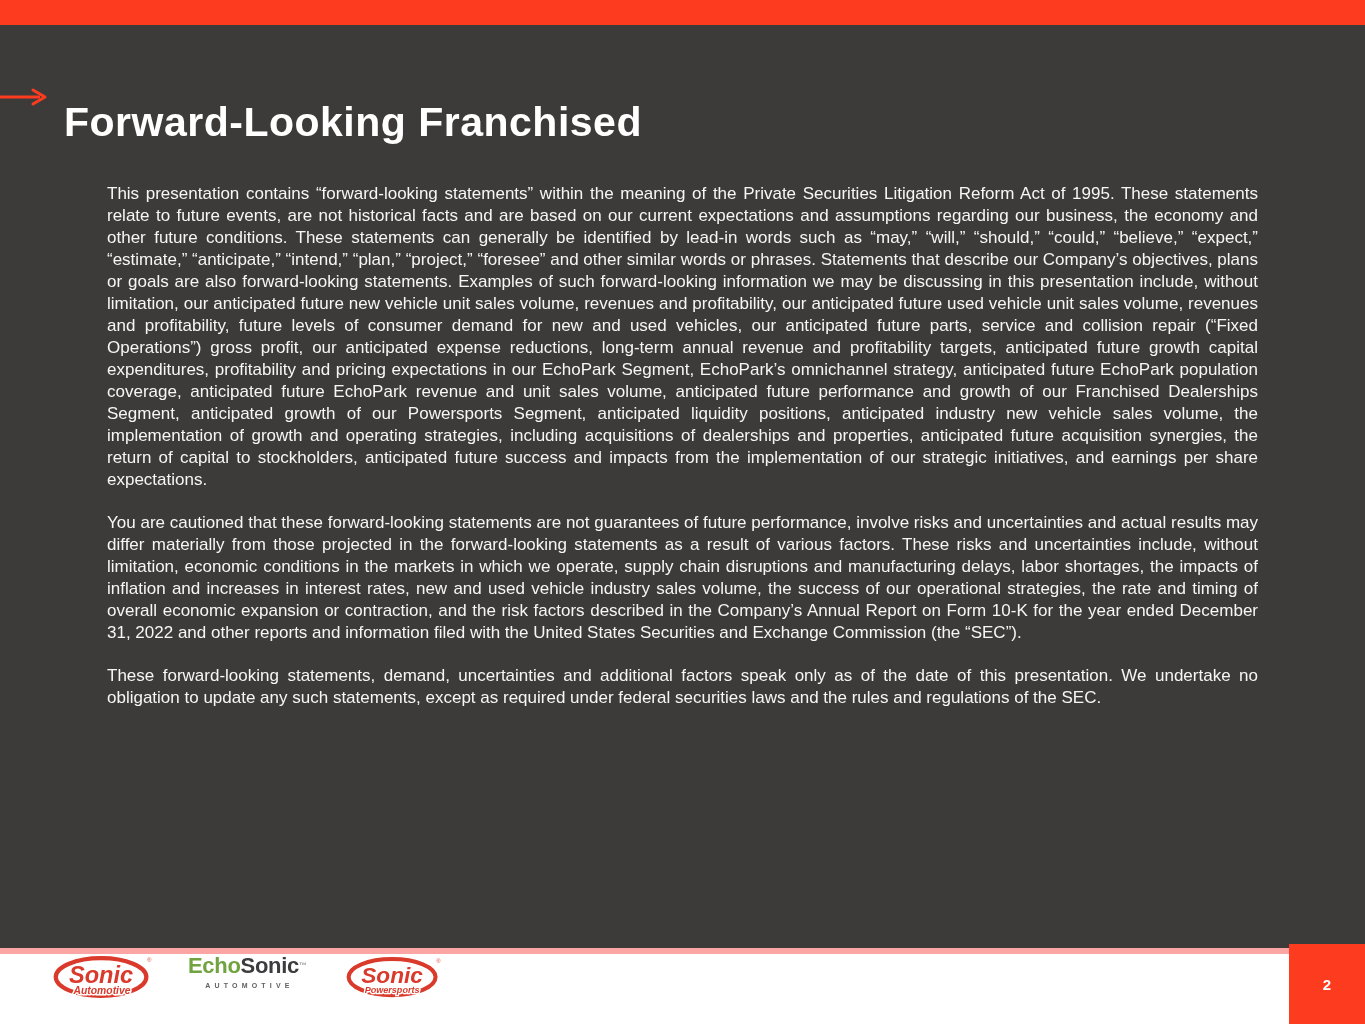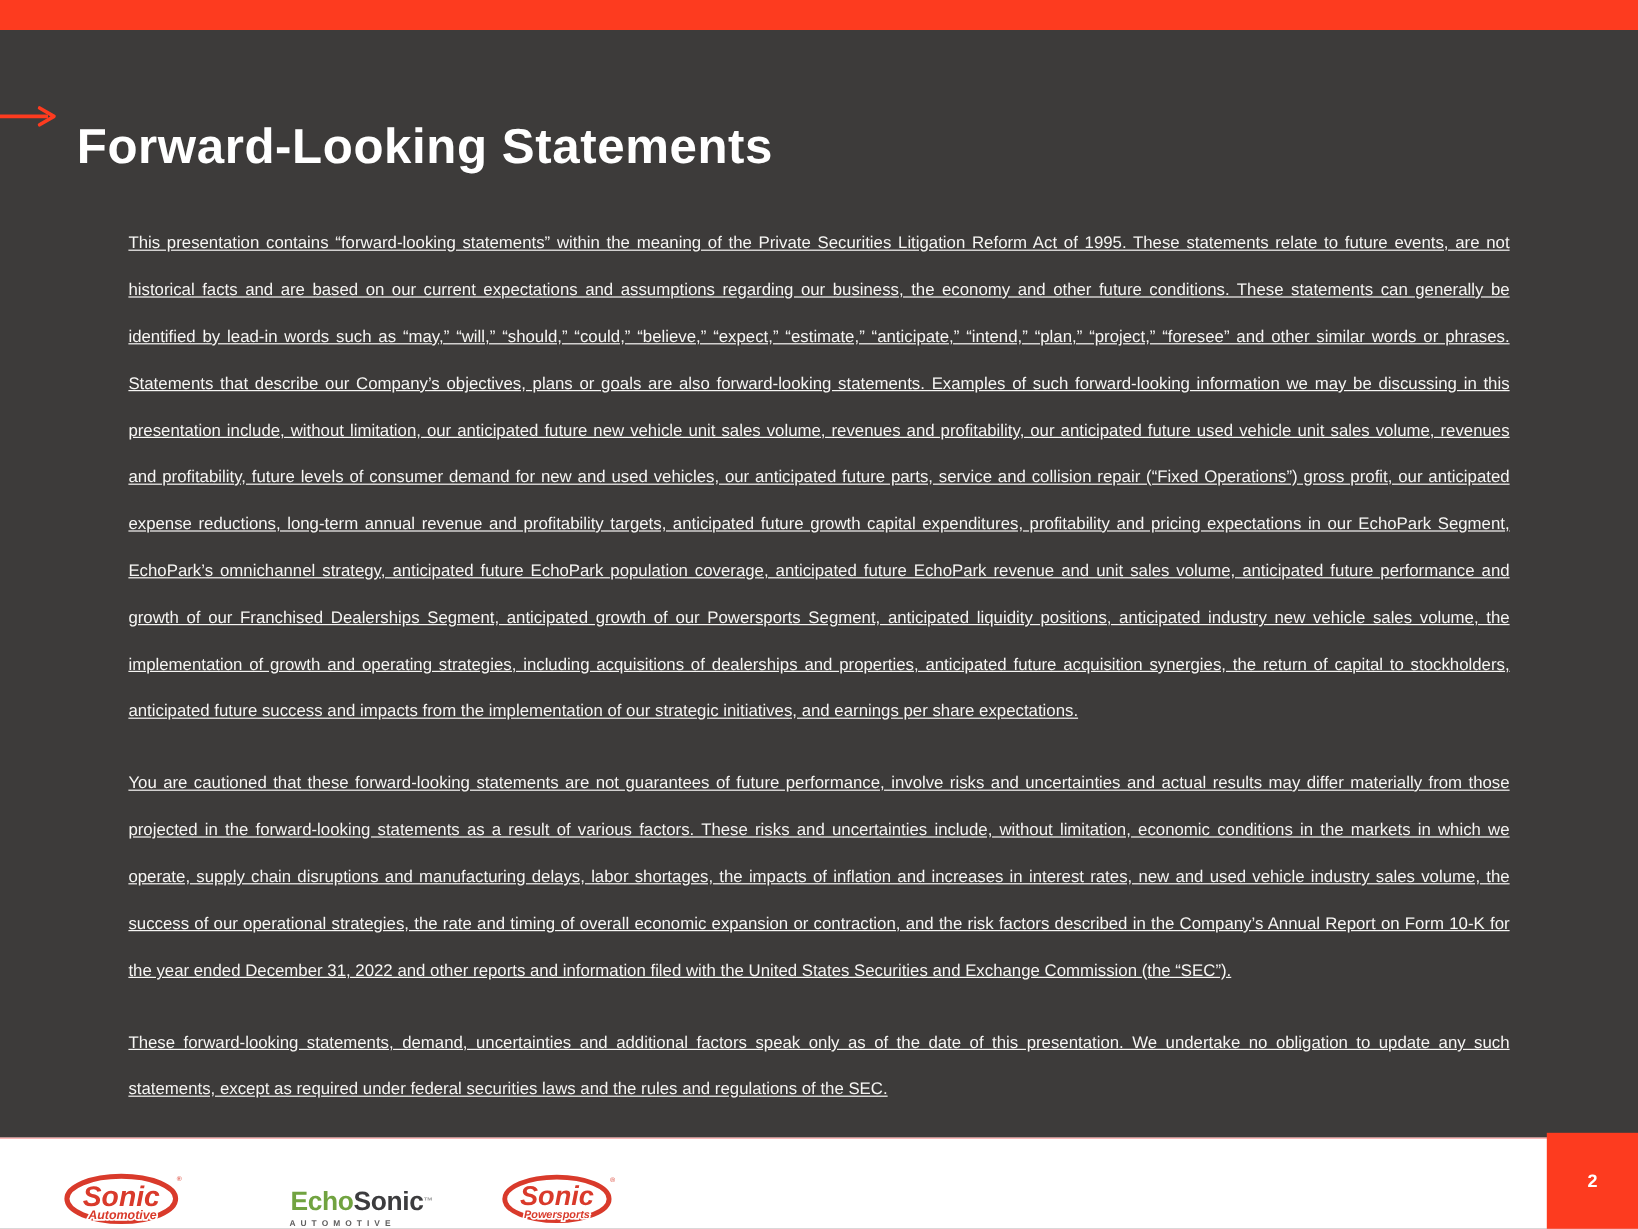--- a/index.html
+++ b/index.html
@@ -28,54 +28,53 @@
     font-size: 41px;
     font-weight: bold;
     letter-spacing: 0.5px;
     white-space: nowrap;
   }
 
   .body-text {
     position: absolute; left: 107px; top: 183px;
     width: 1151px;
     color: #f7f6f4;
-    font-size: 14px;
-    line-height: 39px;
+    font-size: 17px;
+    line-height: 22px;
     text-align: justify;
-    text-decoration: underline;
   }
   .body-text p { margin: 0 0 21px 0; }
   .body-text p:last-child { margin-bottom: 0; }
 
   .footer {
     position: absolute; left: 0; bottom: 0;
     width: 1365px; height: 76px;
     background: #ffffff;
-    border-top: 1px solid #fca5a5;
+    border-top: 6px solid #fca5a5;
     box-sizing: border-box;
     display: flex;
-    align-items: flex-end;
+    align-items: flex-start;
     padding-left: 52px;
-    gap: 56px;
+    gap: 38px;
   }
 
   .logo-oval { display: block; }
 
   .logo-echopark {
     display: flex; flex-direction: column; align-items: center;
     margin-left: -2px;
   }
   .ep-word {
     font-size: 22px;
     font-weight: bold;
     letter-spacing: -0.3px;
     line-height: 24px;
     white-space: nowrap;
   }
-  .ep-echo { color: #71a340; margin-left: 36px; }
+  .ep-echo { color: #71a340; }
   .ep-park { color: #3c3c3e; }
   .ep-tm { color: #9a9a9a; font-size: 8px; vertical-align: top; }
   .ep-sub {
     margin-top: 4px;
     font-size: 7px;
     font-weight: bold;
     letter-spacing: 4.2px;
     color: #5f5f5f;
     text-indent: 4.2px;
   }
@@ -96,21 +95,21 @@
 </head>
 <body>
 
 <div class="top-bar"></div>
 
 <svg class="title-arrow" viewBox="0 0 50 22">
   <line x1="0" y1="11" x2="40" y2="11" stroke="#fd3b1f" stroke-width="3"></line>
   <polyline points="33,4 45,11 33,18" fill="none" stroke="#fd3b1f" stroke-width="3" stroke-linecap="round" stroke-linejoin="round"></polyline>
 </svg>
 
-<h1 class="slide-title">Forward-Looking Statements</h1>
+<h1 class="slide-title">Forward-Looking Franchised</h1>
 
 <div class="body-text">
   <p>This presentation contains “forward-looking statements” within the meaning of the Private Securities Litigation Reform Act of 1995.  These statements relate to future events, are not historical facts and are based on our current expectations and assumptions regarding our business, the economy and other future conditions.  These statements can generally be identified by lead-in words such as “may,” “will,” “should,” “could,” “believe,” “expect,” “estimate,” “anticipate,” “intend,” “plan,” “project,” “foresee” and other similar words or phrases.  Statements that describe our Company’s objectives, plans or goals are also forward-looking statements.  Examples of such forward-looking information we may be discussing in this presentation include, without limitation, our anticipated future new vehicle unit sales volume, revenues and profitability, our anticipated future used vehicle unit sales volume, revenues and profitability, future levels of consumer demand for new and used vehicles, our anticipated future parts, service and collision repair (“Fixed Operations”) gross profit, our anticipated expense reductions, long-term annual revenue and profitability targets, anticipated future growth capital expenditures, profitability and pricing expectations in our EchoPark Segment, EchoPark’s omnichannel strategy, anticipated future EchoPark population coverage, anticipated future EchoPark revenue and unit sales volume, anticipated future performance and growth of our Franchised Dealerships Segment, anticipated growth of our Powersports Segment, anticipated liquidity positions, anticipated industry new vehicle sales volume, the implementation of growth and operating strategies, including acquisitions of dealerships and properties, anticipated future acquisition synergies, the return of capital to stockholders, anticipated future success and impacts from the implementation of our strategic initiatives, and earnings per share expectations.</p>
   <p>You are cautioned that these forward-looking statements are not guarantees of future performance, involve risks and uncertainties and actual results may differ materially from those projected in the forward-looking statements as a result of various factors.  These risks and uncertainties include, without limitation, economic conditions in the markets in which we operate, supply chain disruptions and manufacturing delays, labor shortages, the impacts of inflation and increases in interest rates, new and used vehicle industry sales volume, the success of our operational strategies, the rate and timing of overall economic expansion or contraction, and the risk factors described in the Company’s Annual Report on Form 10-K for the year ended December 31, 2022 and other reports and information filed with the United States Securities and Exchange Commission (the “SEC”).</p>
   <p>These forward-looking statements, demand, uncertainties and additional factors speak only as of the date of this presentation.  We undertake no obligation to update any such statements, except as required under federal securities laws and the rules and regulations of the SEC.</p>
 </div>
 
 <div class="footer">
 
   <svg class="logo-oval" width="100" height="48" viewBox="0 0 106 50">

